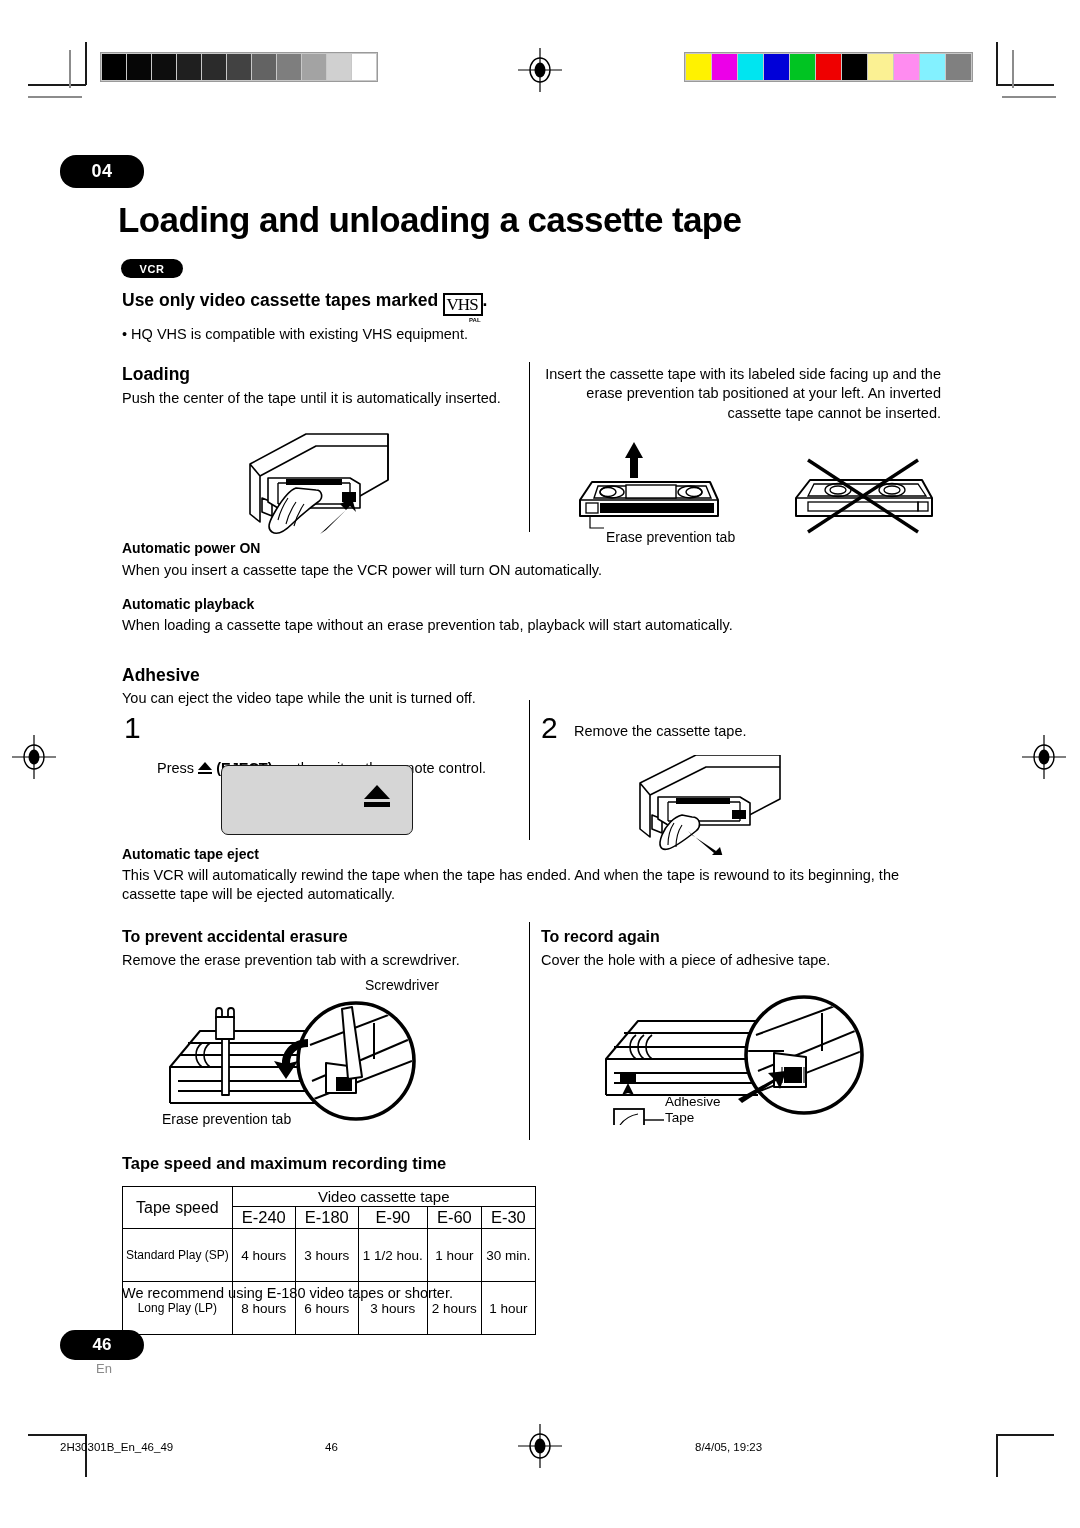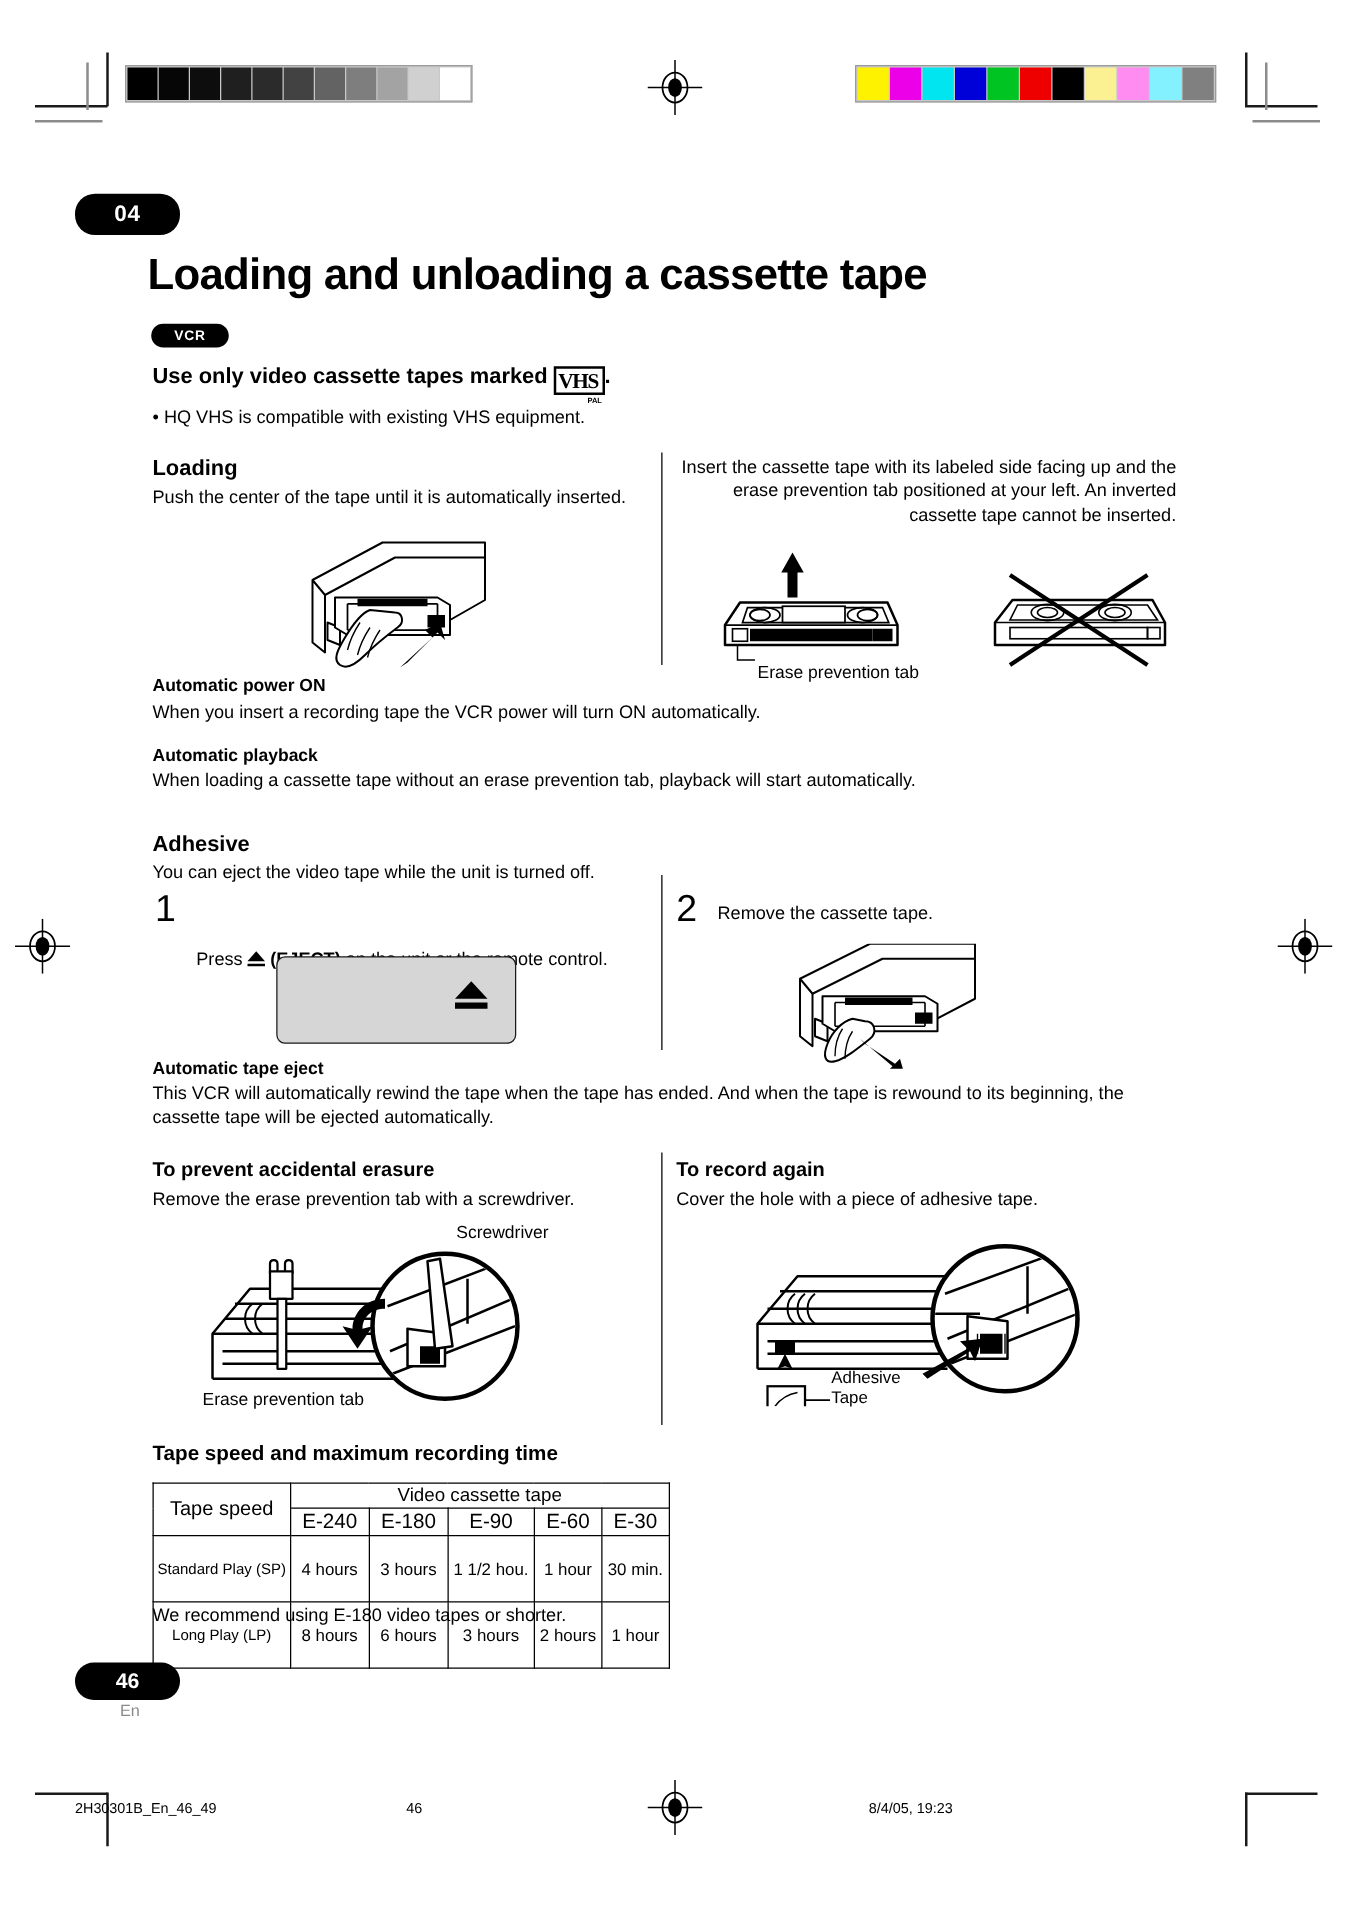--- a/index.html
+++ b/index.html
@@ -35,21 +35,21 @@
   .vcr-badge{position:absolute;left:121px;top:259px;width:62px;height:19px;background:#000;
       border-radius:10px;color:#fff;font-size:11px;font-weight:bold;
       display:flex;align-items:center;justify-content:center;letter-spacing:.6px;}
 
   .h2{font-size:17.5px;font-weight:bold;margin:0;}
   .h3{font-size:14px;font-weight:bold;margin:0;}
   .body{font-size:14.5px;line-height:1.33;margin:0;}
 
   
   .vhs-logo{display:inline-block;position:relative;vertical-align:-4px;}
-  .vhs-box{border:2px solid #000;padding:0 3px 0 2px;font-size:17px;font-weight:bold;
+  .vhs-box{border:2px solid #000;padding:0 3px 0 2px;font-size:17px;font-weight:normal;
       font-family:"Liberation Serif","DejaVu Serif",serif;line-height:19px;letter-spacing:-1px;}
   .vhs-pal{position:absolute;right:1px;bottom:-9px;font-size:6px;font-weight:bold;
       background:#fff;padding:0 1px;letter-spacing:0px;}
 
   
   .vrule{position:absolute;width:1.2px;background:#000;}
 
   
   .step-num{position:absolute;font-size:30px;font-weight:normal;
       font-family:"Liberation Sans",sans-serif;line-height:1;}
@@ -266,21 +266,21 @@
       <rect x="128" y="62" width="10" height="9"></rect>
     </g>
     <g stroke="#000" stroke-width="3.4" stroke-linecap="butt">
       <line x1="18" y1="20" x2="128" y2="92"></line>
       <line x1="128" y1="20" x2="18" y2="92"></line>
     </g>
   </svg>
 </div>
 
 <h3 class="h3 abs" style="left:122px;top:540px;">Automatic power ON</h3>
-<p class="body abs" style="left:122px;top:561px;width:800px;">When you insert a recording tape the VCR power will turn ON automatically.</p>
+<p class="body abs" style="left:122px;top:561px;width:800px;">When you insert a cassette tape the VCR power will turn ON automatically.</p>
 
 <h3 class="h3 abs" style="left:122px;top:596px;">Automatic playback</h3>
 <p class="body abs" style="left:122px;top:616px;width:820px;">When loading a cassette tape without an erase prevention tab, playback will start automatically.</p>
 
 <h2 class="h2 abs" style="left:122px;top:665px;">Adhesive</h2>
 <p class="body abs" style="left:122px;top:689px;width:430px;">You can eject the video tape while the unit is turned off.</p>
 
 <div class="vrule" style="left:529px;top:700px;height:140px;"></div>
 
 <div class="step-num abs" style="left:124px;top:713px;">1</div>

